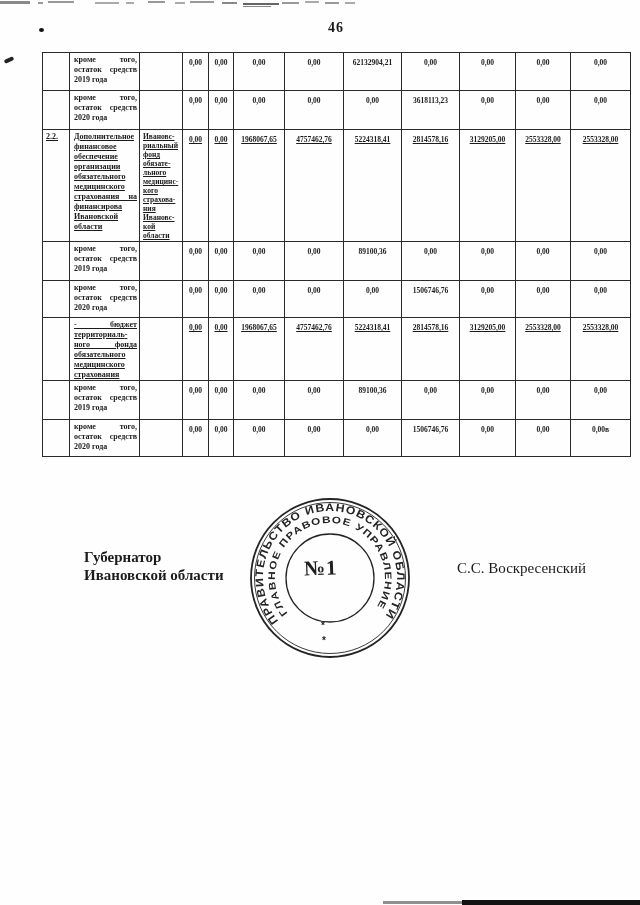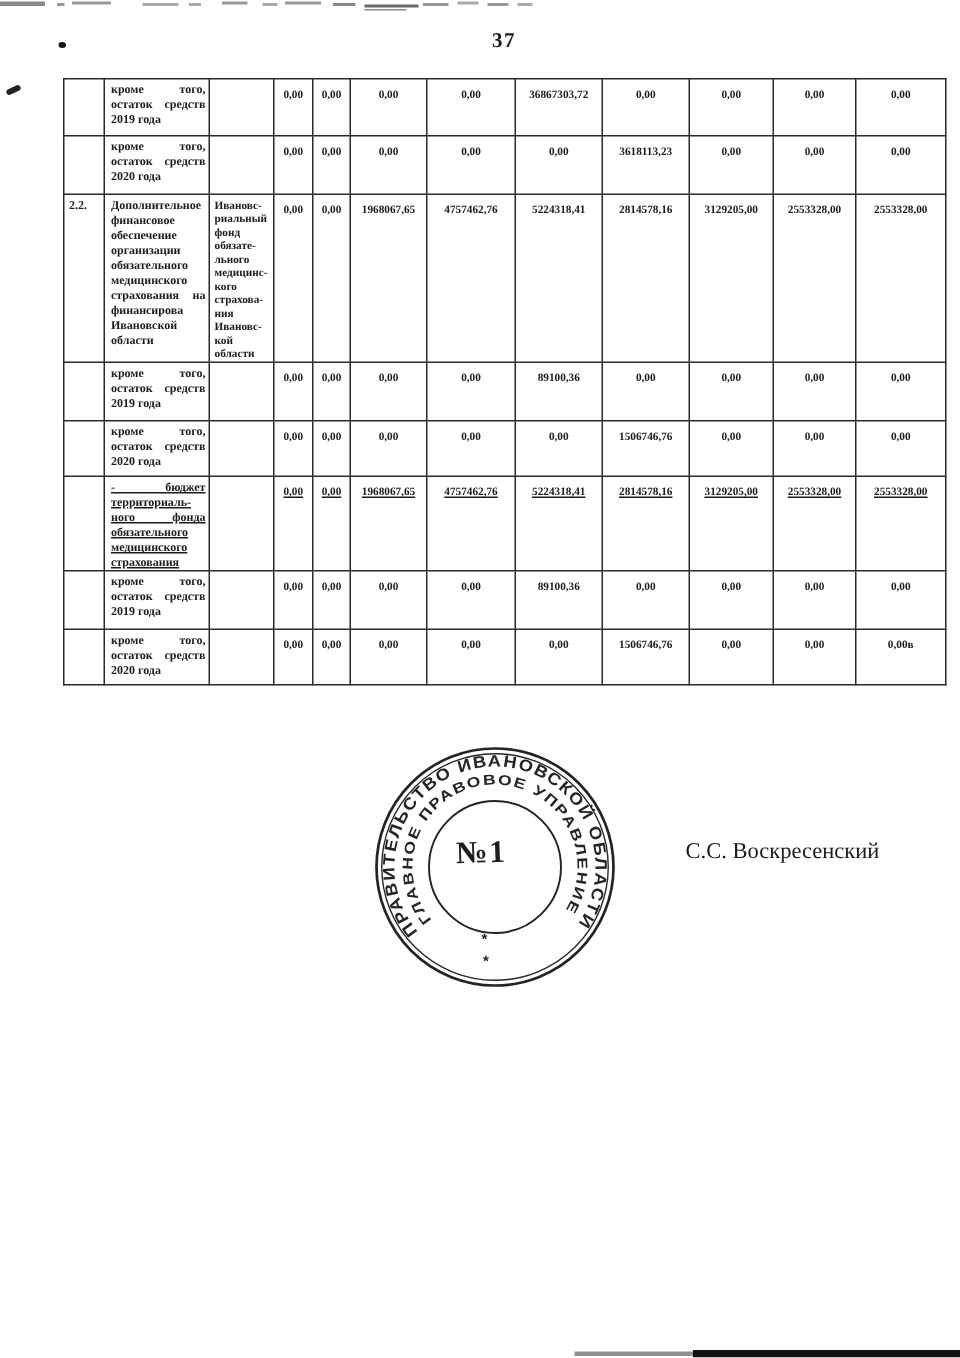--- a/index.html
+++ b/index.html
@@ -71,21 +71,21 @@
   <div class="noise" style="left:243px;top:6px;width:28px;height:1px;background:#888"></div>
   <div class="noise" style="left:282px;top:2px;width:17px;height:2px;background:#999"></div>
   <div class="noise" style="left:305px;top:1px;width:14px;height:2px;background:#aaa"></div>
   <div class="noise" style="left:325px;top:2px;width:14px;height:2px;background:#999"></div>
   <div class="noise" style="left:345px;top:2px;width:10px;height:2px;background:#aaa"></div>
 </div>
 
 <div class="dot"></div>
 <div class="pen-mark"></div>
 
-<div class="page-number">37</div>
+<div class="page-number">46</div>
 
 <table class="fin">
   <colgroup>
     <col style="width:27px">
       <col style="width:70px">
       <col style="width:43px">
     <col style="width:26px">
       <col style="width:25px">
       <col style="width:51px">
     <col style="width:59px">
@@ -97,41 +97,41 @@
   </colgroup>
   <tbody>
       <tr style="height: 38px;">
         <td class="c-num"></td>
         <td class="c-desc">кроме того, остаток средств 2019 года</td>
         <td class="c-org"></td>
         <td class="c-val">0,00</td>
         <td class="c-val">0,00</td>
         <td class="c-val">0,00</td>
         <td class="c-val">0,00</td>
-        <td class="c-val">36867303,72</td>
+        <td class="c-val">62132904,21</td>
         <td class="c-val">0,00</td>
         <td class="c-val">0,00</td>
         <td class="c-val">0,00</td>
         <td class="c-val">0,00</td>
       </tr>
       <tr style="height: 39px;">
         <td class="c-num"></td>
         <td class="c-desc">кроме того, остаток средств 2020 года</td>
         <td class="c-org"></td>
         <td class="c-val">0,00</td>
         <td class="c-val">0,00</td>
         <td class="c-val">0,00</td>
         <td class="c-val">0,00</td>
         <td class="c-val">0,00</td>
         <td class="c-val">3618113,23</td>
         <td class="c-val">0,00</td>
         <td class="c-val">0,00</td>
         <td class="c-val">0,00</td>
       </tr>
-      <tr style="height: 112px;">
+      <tr style="height: 112px; text-decoration: underline;">
         <td class="c-num">2.2.</td>
         <td class="c-desc">Дополнительное финансовое обеспечение организации обязательного медицинского страхования на финансирова Ивановской области</td>
         <td class="c-org">Ивановс­риальный фонд обязате­льного медицинс­кого страхова­ния Ивановс­кой области</td>
         <td class="c-val">0,00</td>
         <td class="c-val">0,00</td>
         <td class="c-val">1968067,65</td>
         <td class="c-val">4757462,76</td>
         <td class="c-val">5224318,41</td>
         <td class="c-val">2814578,16</td>
         <td class="c-val">3129205,00</td>
@@ -205,20 +205,22 @@
         <td class="c-val">0,00</td>
         <td class="c-val">1506746,76</td>
         <td class="c-val">0,00</td>
         <td class="c-val">0,00</td>
         <td class="c-val">0,00в</td>
       </tr>
     </tbody>
 </table>
 
 <div class="sig-left">
+  <div>Губернатор</div>
+  <div>Ивановской области</div>
 </div>
 
 <div class="stamp">
   <svg width="168" height="168" viewBox="0 0 168 168">
     <defs>
       <path id="arcOuter" d="M 32.7 127.1 A 67 67 0 1 1 135.3 127.1"></path>
       <path id="arcInner" d="M 41.9 119.4 A 55 55 0 1 1 126.1 119.4"></path>
     </defs>
     <circle cx="84" cy="84" r="79" fill="none" stroke="#242424" stroke-width="1.8"></circle>
     <circle cx="84" cy="84" r="75.5" fill="none" stroke="#242424" stroke-width="0.9"></circle>

